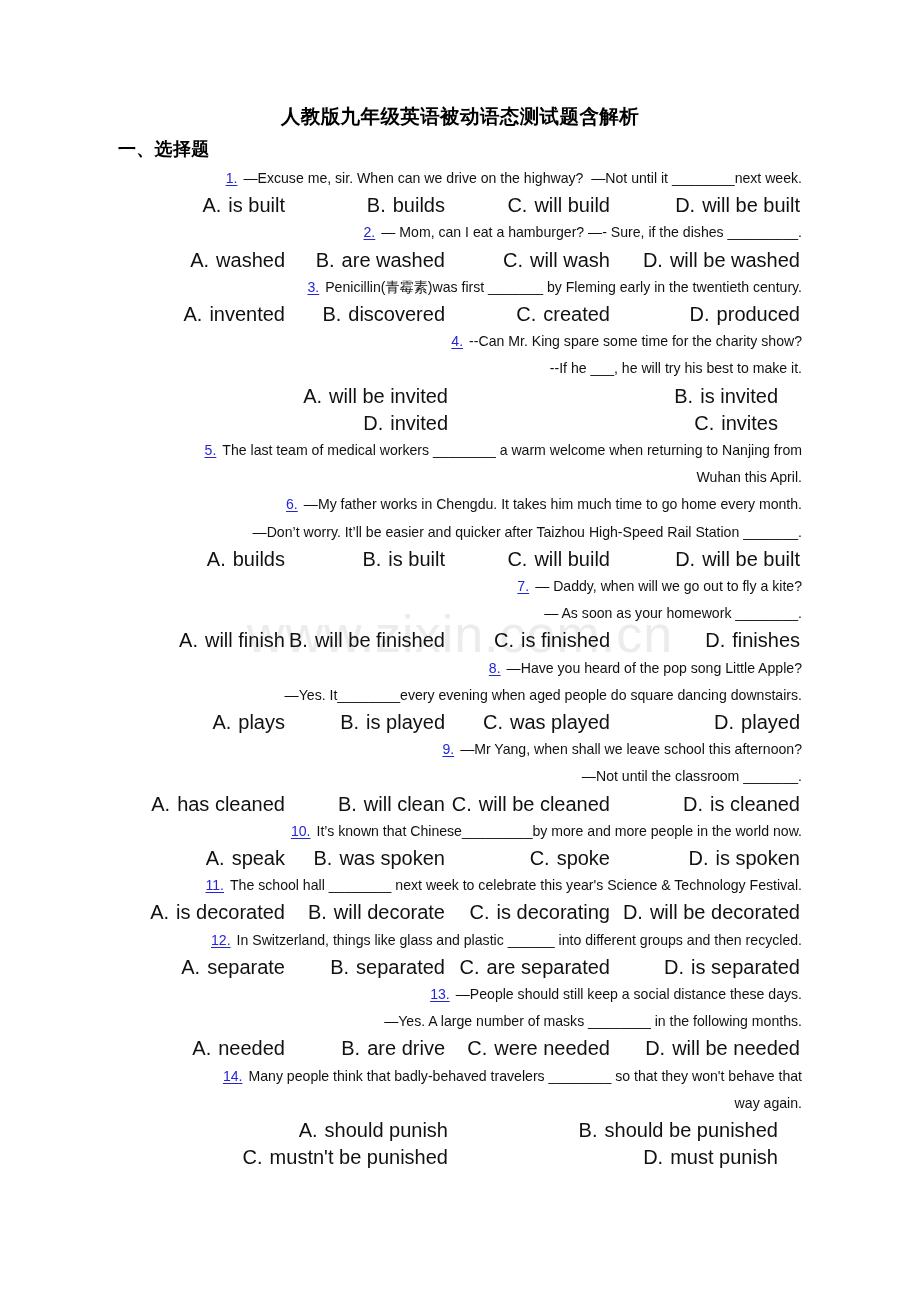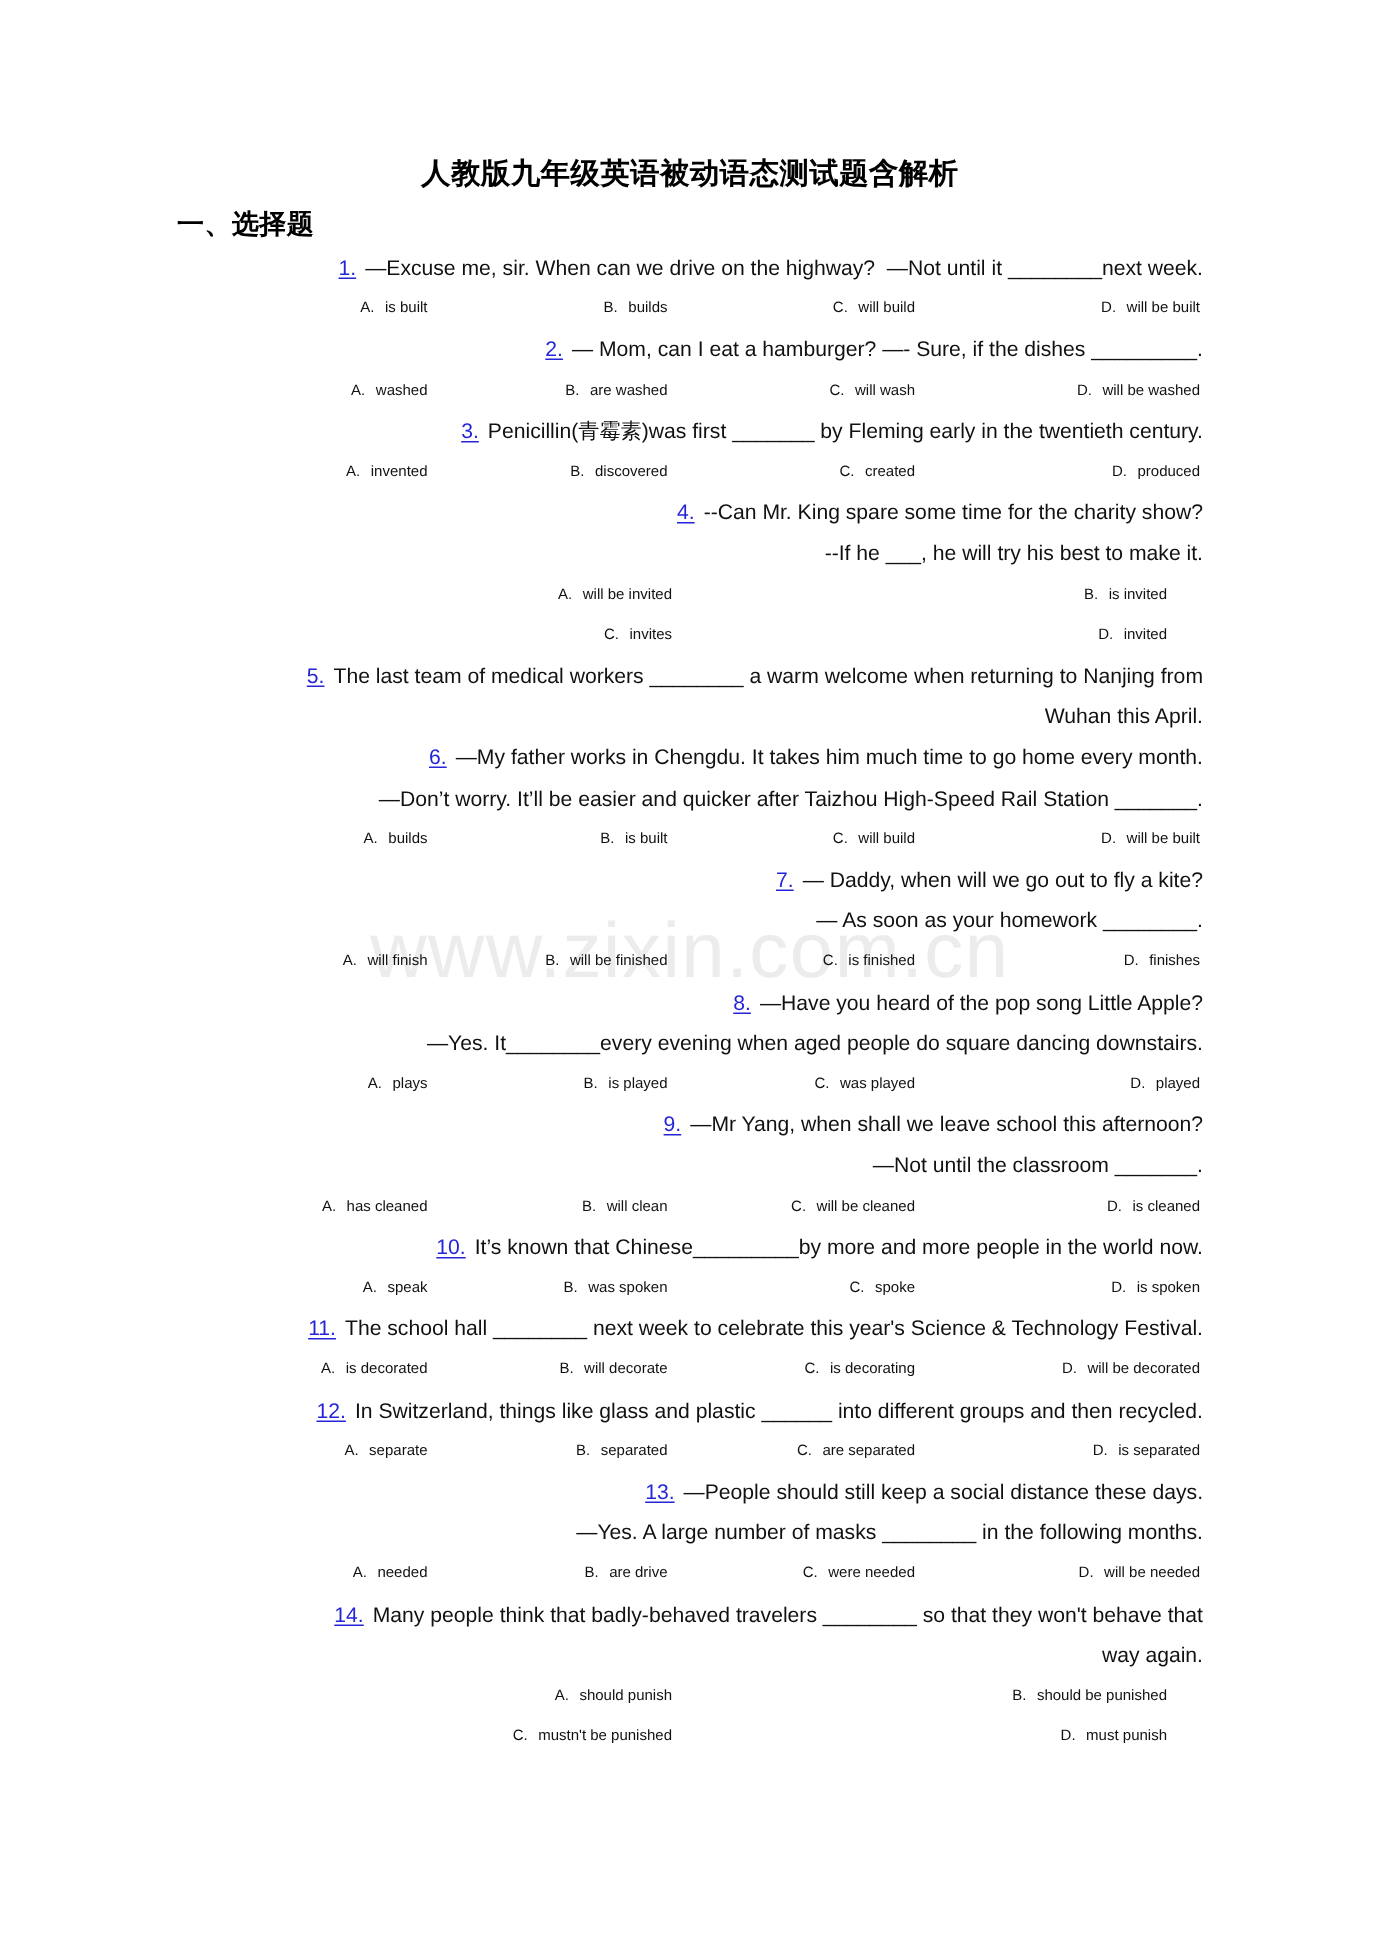--- a/index.html
+++ b/index.html
@@ -97,21 +97,21 @@
   .q-cont {
     font-size: 14.1px;
     line-height: 27.2px;
     color: #111111;
     white-space: pre-wrap;
   }
 
   
   .opts {
     display: flex;
-    font-size: 10px;
+    font-size: 20px;
     line-height: 27.2px;
     color: #111111;
   }
   .opts.four > .opt:nth-child(1) { width: 167px; }
   .opts.four > .opt:nth-child(2) { width: 160px; }
   .opts.four > .opt:nth-child(3) { width: 165px; }
   .opts.four > .opt:nth-child(4) { width: 190px; }
 
   .opts.two > .opt:nth-child(1) { width: 330px; }
   .opts.two > .opt:nth-child(2) { width: 330px; }
@@ -164,22 +164,22 @@
           </div>
         </div>
         <div class="q-block">
           <div class="q-stem"><span class="q-num">4.</span><span>--Can Mr. King spare some time for the charity show?</span></div>
           <div class="q-cont">--If he ___, he will try his best to make it.</div>
           <div class="opts two">
             <div class="opt"><span class="letter">A.</span><span>will be invited</span></div>
             <div class="opt"><span class="letter">B.</span><span>is invited</span></div>
           </div>
           <div class="opts two">
+            <div class="opt"><span class="letter">D.</span><span>invited</span></div>
             <div class="opt"><span class="letter">C.</span><span>invites</span></div>
-            <div class="opt"><span class="letter">D.</span><span>invited</span></div>
           </div>
         </div>
         <div class="q-block">
           <div class="q-stem"><span class="q-num">5.</span><span>The last team of medical workers ________ a warm welcome when returning to Nanjing from</span></div>
           <div class="q-cont">Wuhan this April.</div>
         </div>
         <div class="q-block">
           <div class="q-stem"><span class="q-num">6.</span><span>—My father works in Chengdu. It takes him much time to go home every month.</span></div>
           <div class="q-cont">—Don’t worry. It’ll be easier and quicker after Taizhou High-Speed Rail Station _______.</div>
           <div class="opts four">

